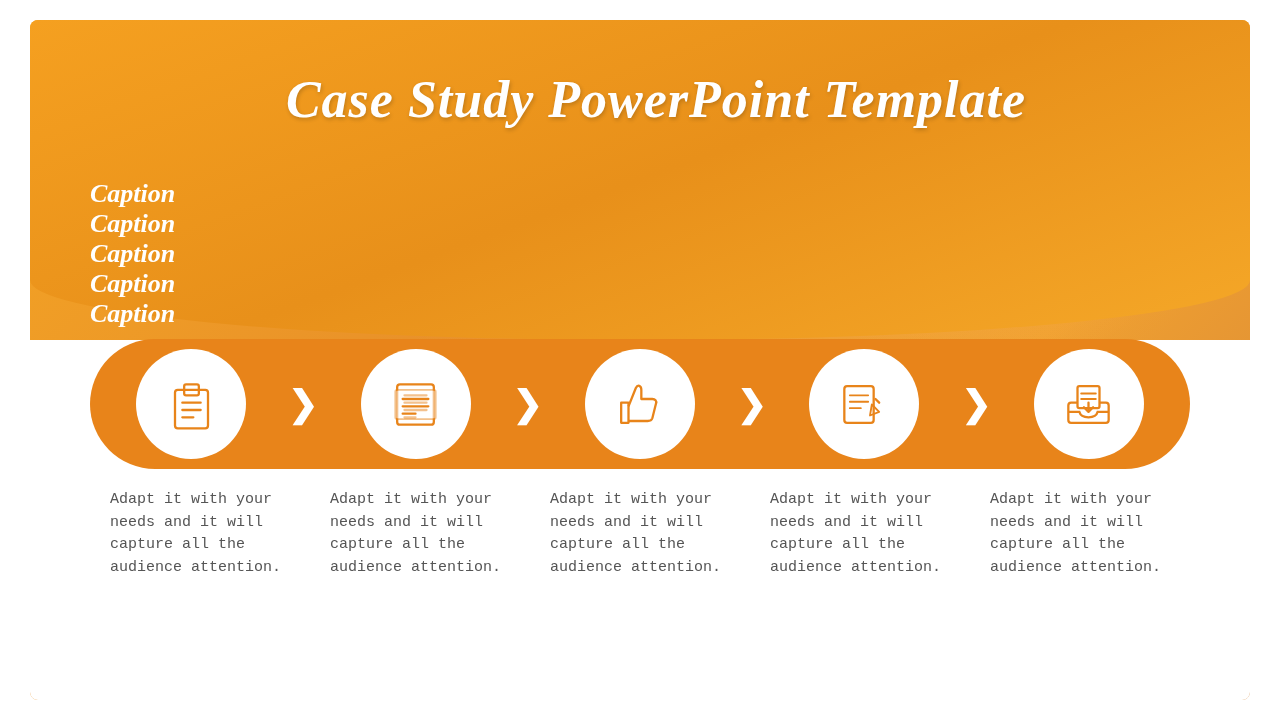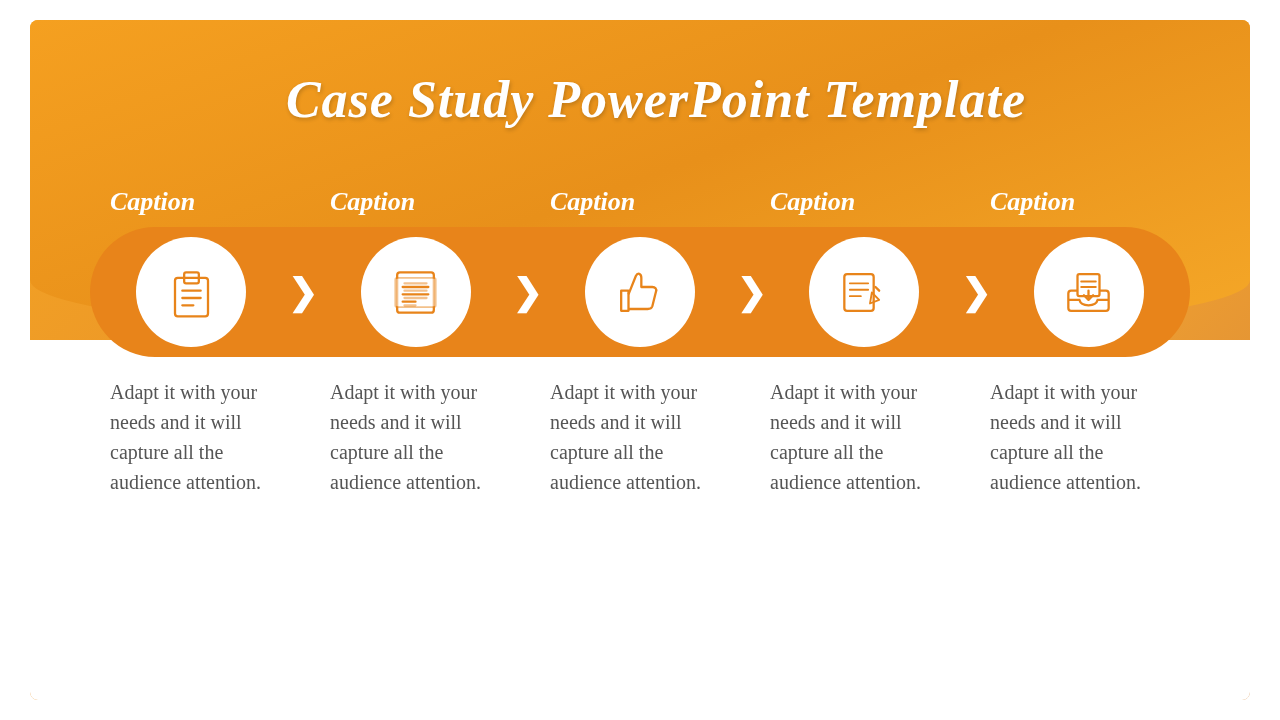--- a/index.html
+++ b/index.html
@@ -64,22 +64,23 @@
       text-shadow: 1px 2px 4px rgba(0,0,0,0.2);
       letter-spacing: 1px;
     }
 
     .captions-row {
       position: relative;
       z-index: 2;
       display: flex;
       justify-content: space-around;
       padding: 0 60px;
-      margin-top: 38px;
+      margin-top: 30px;
       margin-bottom: 10px;
+      flex-direction: column;
     }
 
     .caption-label {
       color: white;
       font-size: 26px;
       font-weight: bold;
       font-style: italic;
       width: 180px;
       text-align: left;
     }
@@ -132,23 +133,23 @@
       position: relative;
       z-index: 2;
       display: flex;
       justify-content: space-around;
       padding: 20px 60px 0;
     }
 
     .desc-item {
       width: 180px;
       color: #555;
-      font-size: 20px;
+      font-size: 15px;
       line-height: 1.5;
-      font-family: Liberation Serif, serif;
+      font-family: Liberation Mono, monospace;
     }
 
     
     .bottom-bg {
       position: absolute;
       bottom: 0;
       left: 0;
       right: 0;
       height: 360px;
       background: white;

